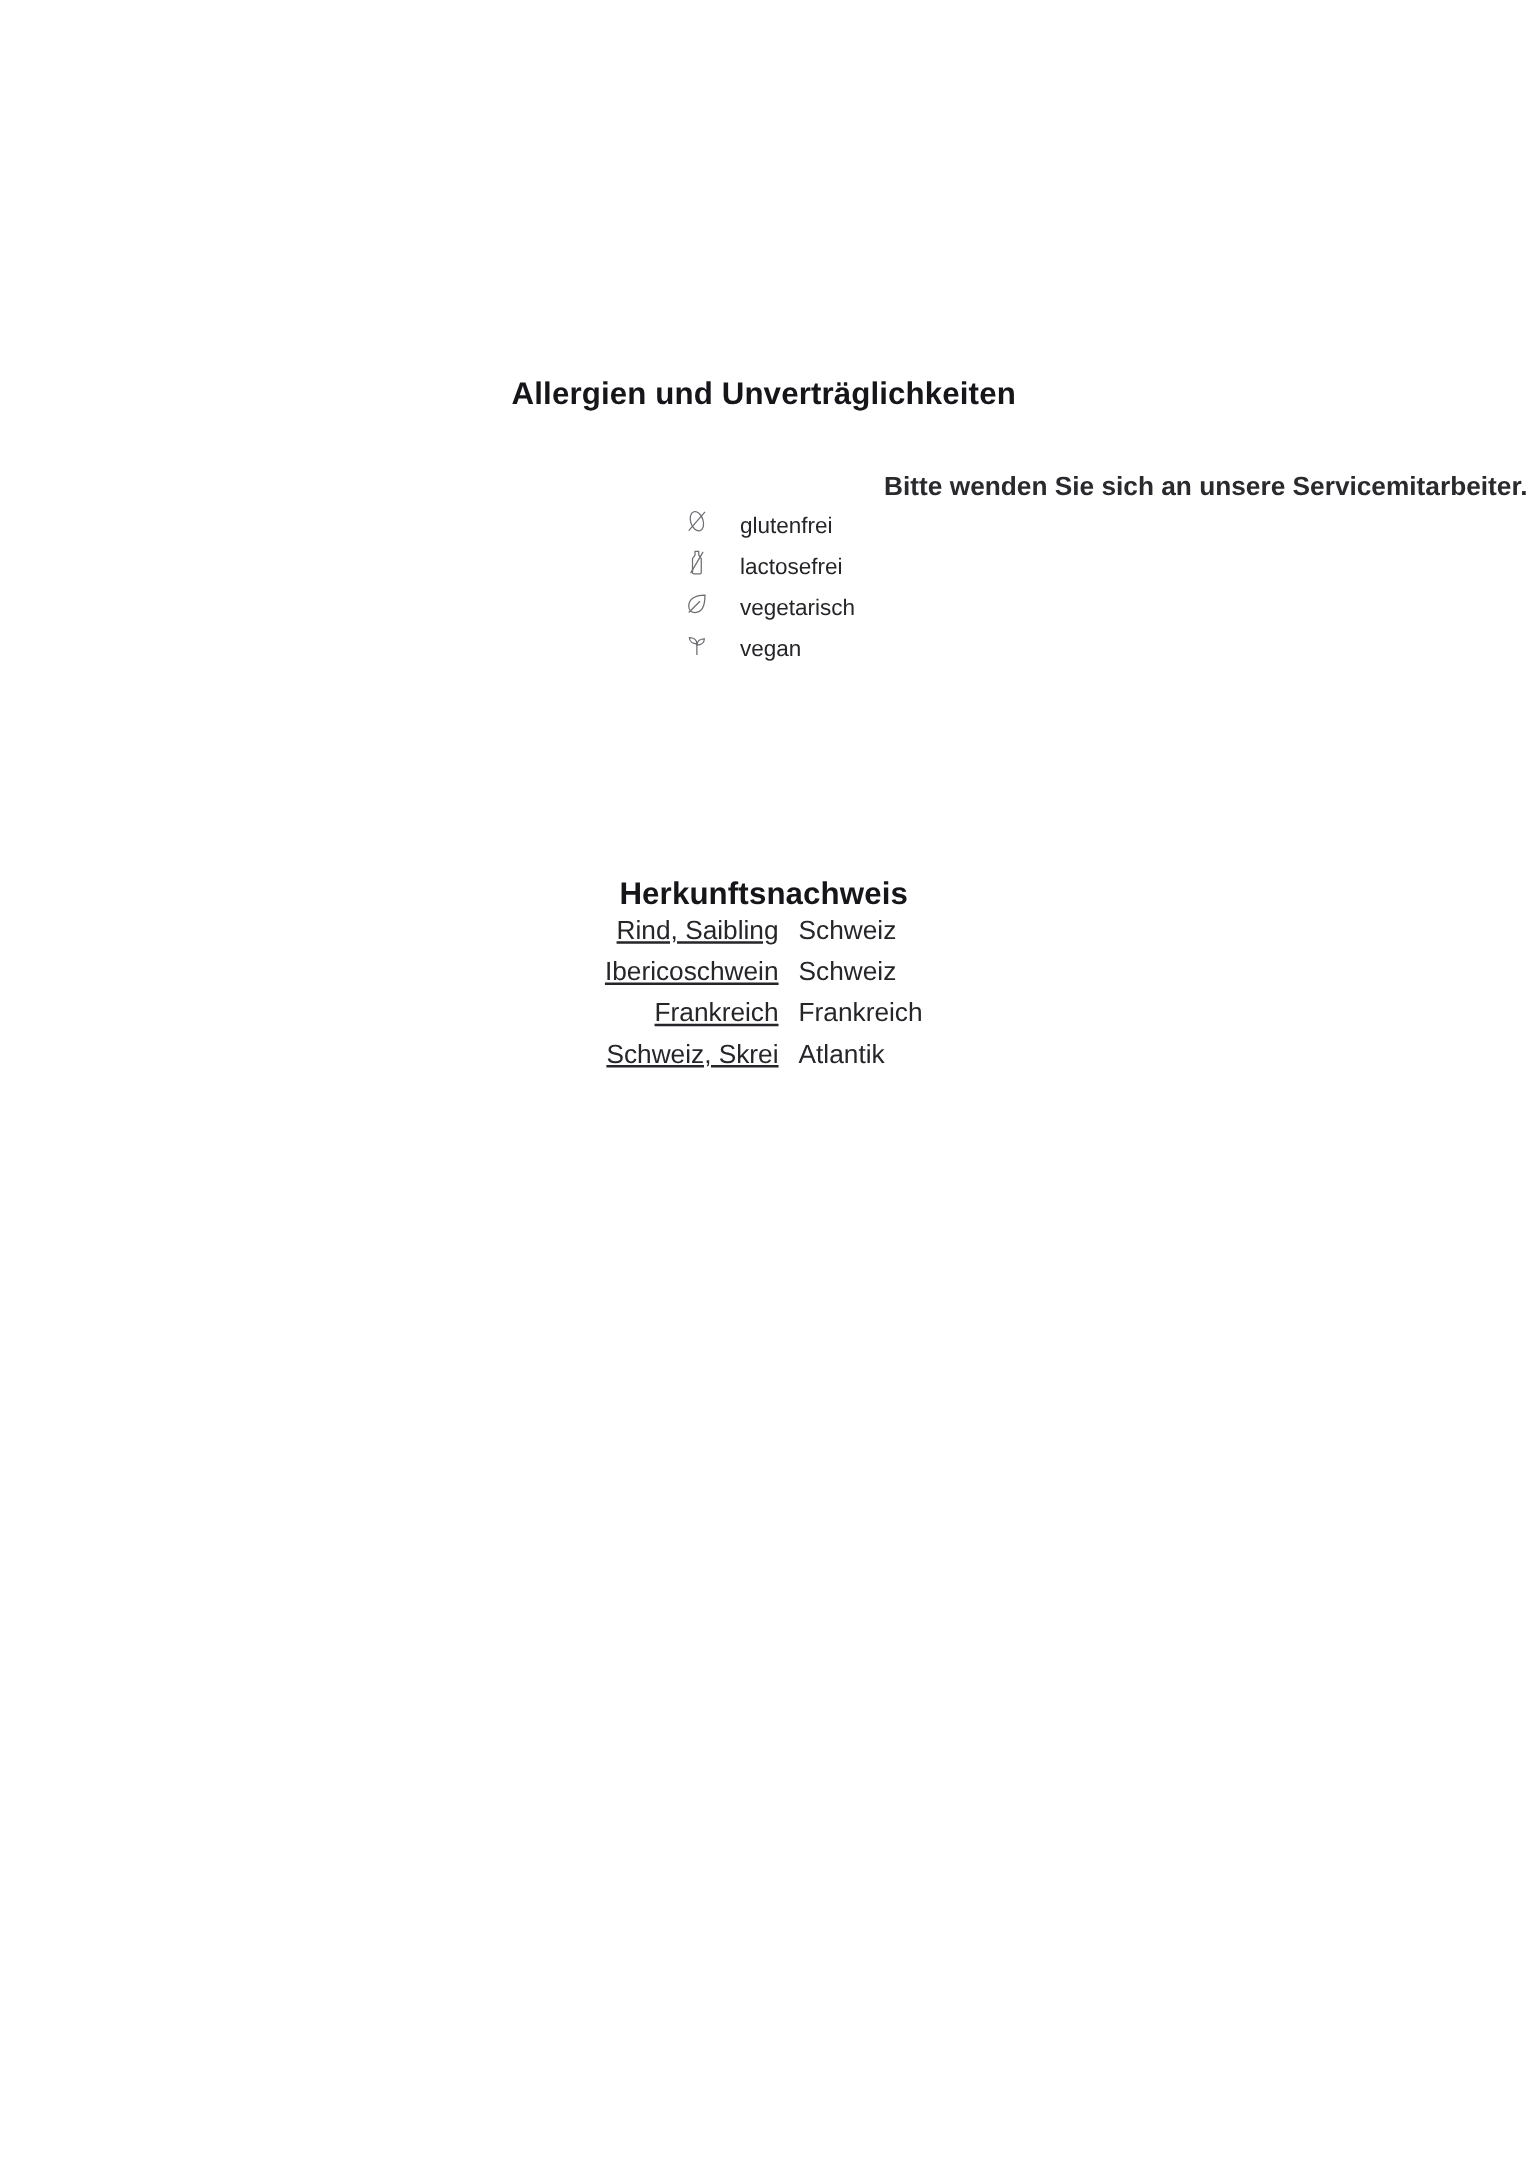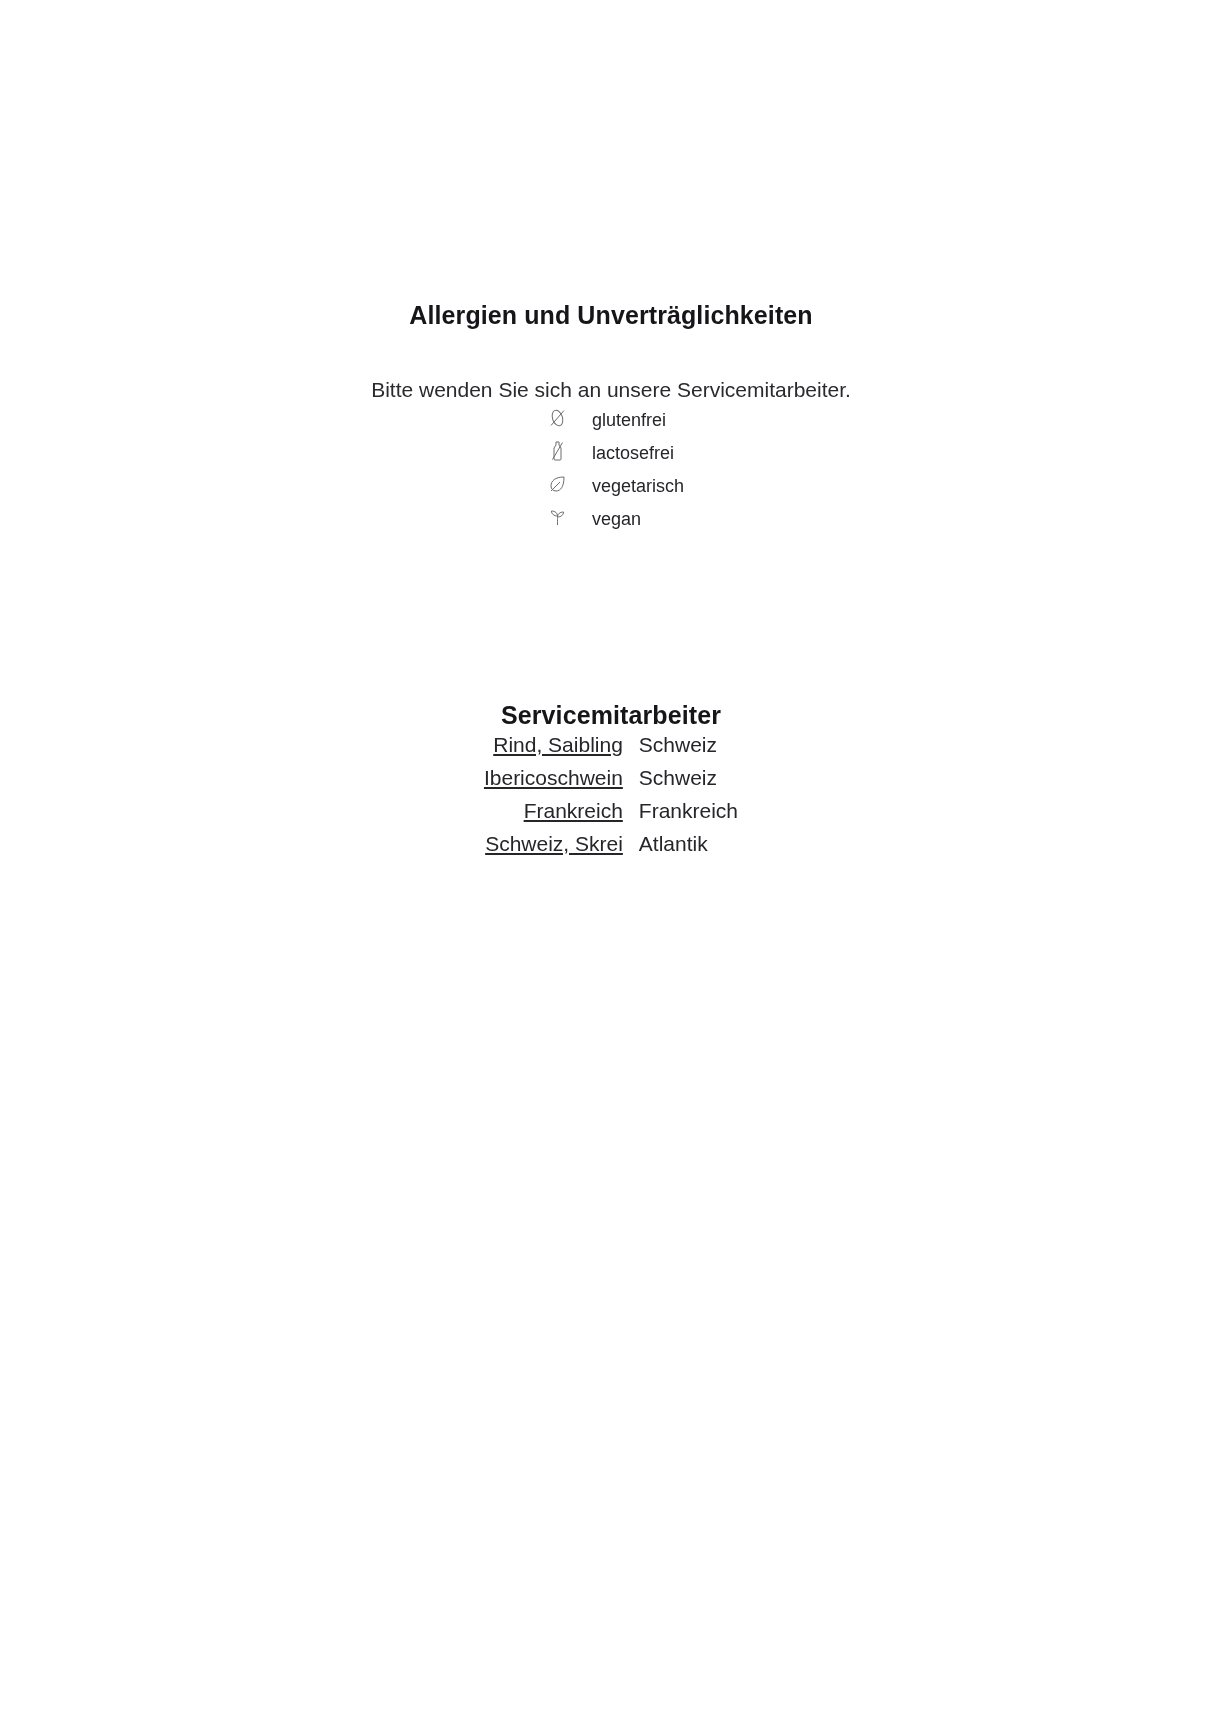--- a/index.html
+++ b/index.html
@@ -42,23 +42,24 @@
     letter-spacing: 0.1px;
     color: #16161a;
     margin: 0;
     line-height: 1.2;
   }
 
   .allergy-note {
     margin: 0;
     padding-top: 46px;
     font-size: 21px;
-    font-weight: 400;
+    font-weight: 700;
     color: #2a2a2e;
     line-height: 1.3;
+    text-align: right;
   }
 
   .legend {
     margin: 0 auto;
     padding-top: 25px;
     display: table;
     border-collapse: collapse;
   }
 
   .legend-row {
@@ -196,21 +197,21 @@
             </svg>
           </span>
         </span>
         <span class="legend-label-cell">vegan</span>
       </div>
 
     </div>
   </section>
 
   <section class="origin-section">
-    <h2 class="section-title">Servicemitarbeiter</h2>
+    <h2 class="section-title">Herkunftsnachweis</h2>
 
     <div class="origin-table">
 
       <div class="origin-row">
         <span class="origin-item">Rind, Saibling</span>
         <span class="origin-place">Schweiz</span>
       </div>
 
       <div class="origin-row">
         <span class="origin-item">Ibericoschwein</span>

